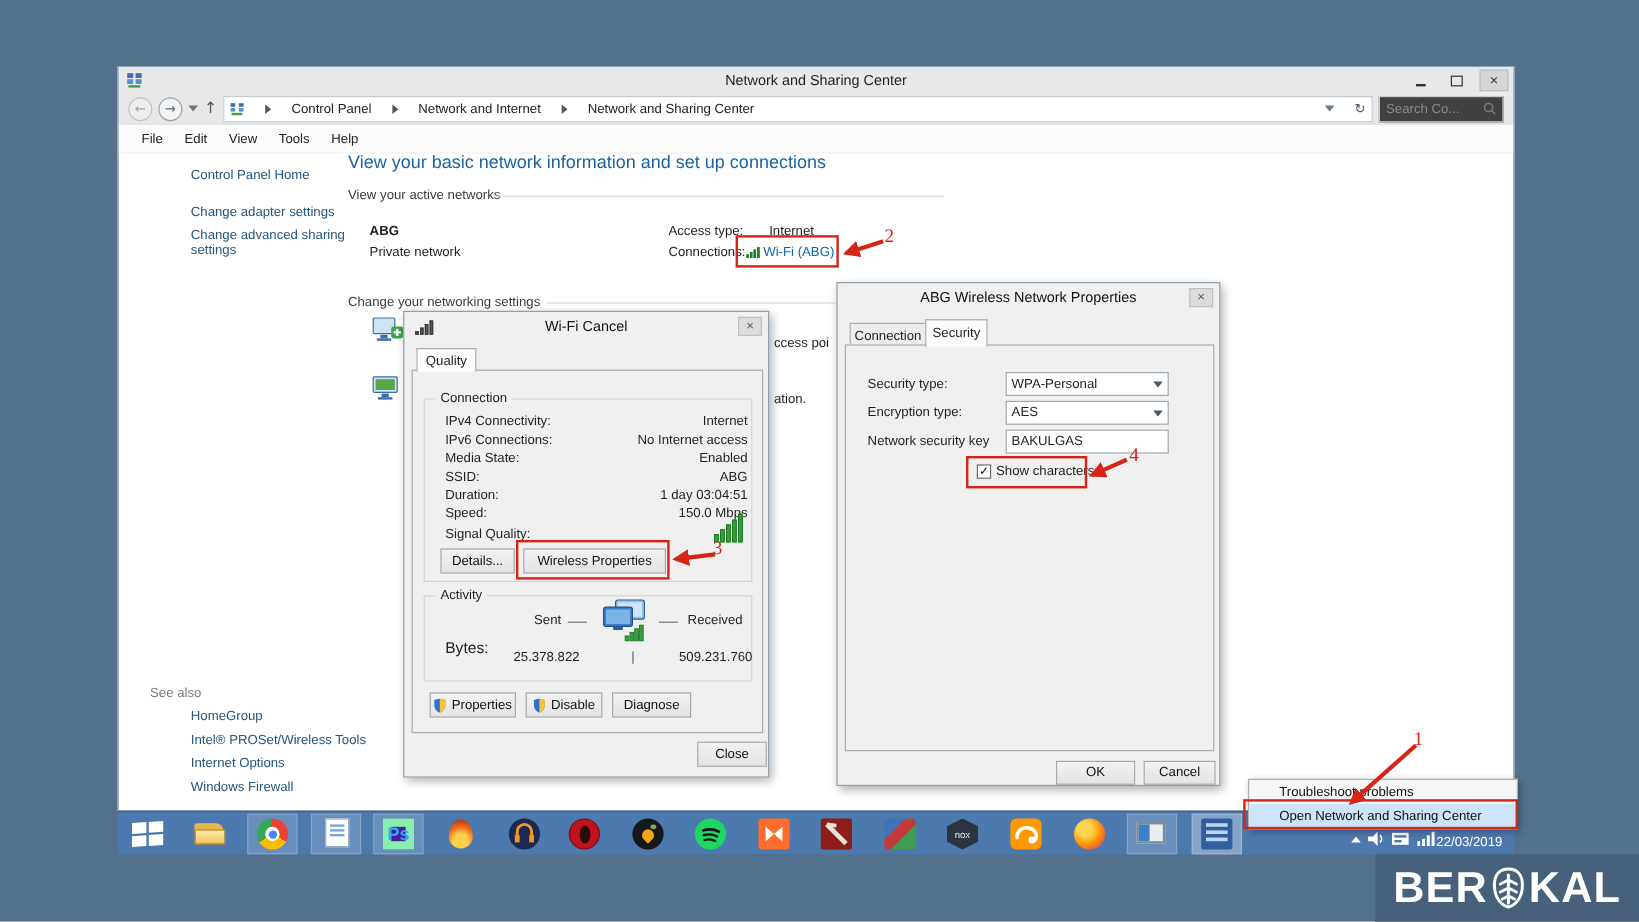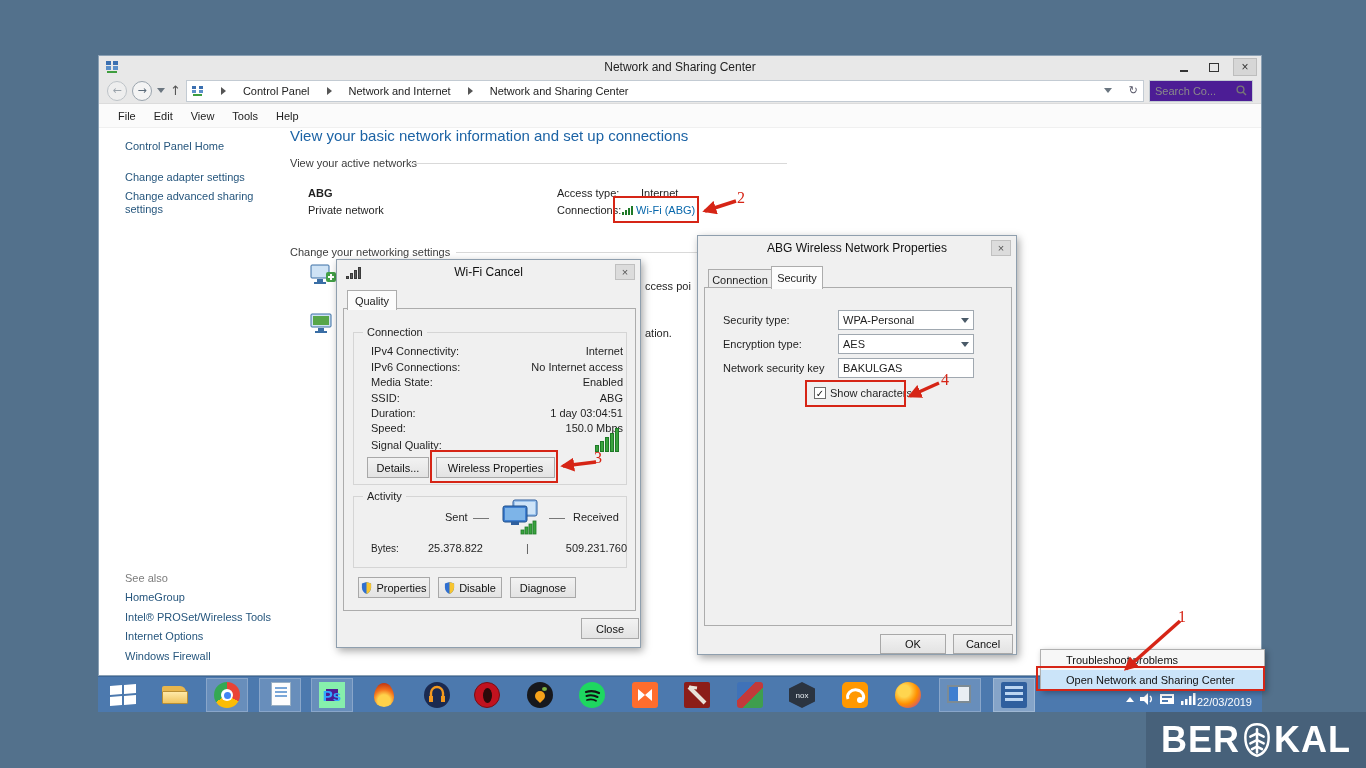--- a/index.html
+++ b/index.html
@@ -19,27 +19,27 @@
   #addressbar{position:absolute;left:0;top:22px;right:0;height:26px;background:#e8e8e8;
     display:flex;align-items:center;padding:0 8px;box-sizing:border-box;gap:5px;border-bottom:1px solid #dcdcdc;}
   .navcirc{width:18px;height:18px;border-radius:50%;border:1px solid #9aa4ad;color:#5b6b7a;
     font-size:11px;display:flex;align-items:center;justify-content:center;background:#f4f4f4;font-family:"DejaVu Sans",sans-serif;}
   .navcirc.dim{opacity:.55;}
   .tri-down{width:0;height:0;border-left:4px solid transparent;border-right:4px solid transparent;border-top:5px solid #6b7680;}
   .uparrow{color:#555;font-size:13px;font-family:"DejaVu Sans",sans-serif;}
   #crumbfield{flex:1;height:20px;background:#fff;border:1px solid #c3cbd3;display:flex;align-items:center;
     padding:0 5px;font-size:11px;color:#222;gap:17px;}
   .crumbsep{width:0;height:0;border-top:4px solid transparent;border-bottom:4px solid transparent;border-left:5px solid #555;}
-  #searchbox{width:92px;height:20px;background:#4c1d95;border:1px solid #c3cbd3;display:flex;align-items:center;
+  #searchbox{width:92px;height:20px;background:#404040;border:1px solid #c3cbd3;display:flex;align-items:center;
     padding:0 5px;font-size:11px;color:#8a8a8a;justify-content:space-between;}
   #menubar{position:absolute;left:0;top:48px;right:0;height:23px;background:#fbfbfb;
     display:flex;align-items:center;padding-left:10px;gap:0;font-size:11px;color:#222;border-bottom:1px solid #f0f0f0;}
   #menubar span{padding:0 9px;}
   
-  .sblink{position:absolute;font-size:11px;color:#26567d;cursor:pointer;}
+  .sblink{position:absolute;font-size:11px;color:#26567d;cursor:pointer;margin-left:34px;}
   .sbgray{position:absolute;font-size:11px;color:#7c7c7c;}
   #heading{position:absolute;left:191px;top:71px;font-size:15px;color:#1c63a5;}
   .sectlabel{position:absolute;font-size:11px;color:#3c3c3c;}
   .sectline{position:absolute;height:1px;background:#d9d9d9;}
   .b{font-weight:bold;}
   .txt11{position:absolute;font-size:11px;color:#1f1f1f;}
   .link{color:#0767ab;cursor:pointer;}
   
   .bars{display:inline-flex;align-items:flex-end;gap:1px;}
   .bars i{display:inline-block;background:#3aa33e;border:1px solid #1f7a28;box-sizing:border-box;}
@@ -277,21 +277,21 @@
       <rect x="16" y="24" width="8" height="3" fill="#2f5f9e"></rect>
       <g fill="#3aa33e" stroke="#1f7a28" stroke-width="0.8">
         <rect x="26" y="32" width="3" height="4"></rect>
           <rect x="30" y="29" width="3" height="7"></rect>
           <rect x="34" y="26" width="3" height="10"></rect>
           <rect x="38" y="23" width="3" height="13"></rect>
       </g>
     </svg>
     <div class="abs" style="left:212px;top:258px;width:16px;border-top:1px solid #777"></div>
     <span class="abs" style="left:236px;top:251px;font-size:11px">Received</span>
-    <span class="abs" style="left:34px;top:283px;font-size:10px">Bytes:</span>
+    <span class="abs" style="left:34px;top:272px;font-size:13px">Bytes:</span>
     <span class="abs" style="left:66px;top:282px;width:80px;text-align:right;font-size:11px">25.378.822</span>
     <span class="abs" style="left:189px;top:282px;font-size:11px;color:#555">|</span>
     <span class="abs" style="left:210px;top:282px;width:80px;text-align:right;font-size:11px">509.231.760</span>
 
     <div class="btn" style="left:21px;top:317px;width:72px;height:21px">
       <svg width="11" height="12" viewBox="0 0 12 13">
           <path d="M6 0 L11 1.5 V6 C11 9.5 8.8 11.8 6 13 C3.2 11.8 1 9.5 1 6 V1.5 Z" fill="#2f6fd0"></path>
           <path d="M6 0 L11 1.5 V6 C11 9.5 8.8 11.8 6 13 Z" fill="#f7c530"></path>
         </svg>
       <span>Properties</span>

